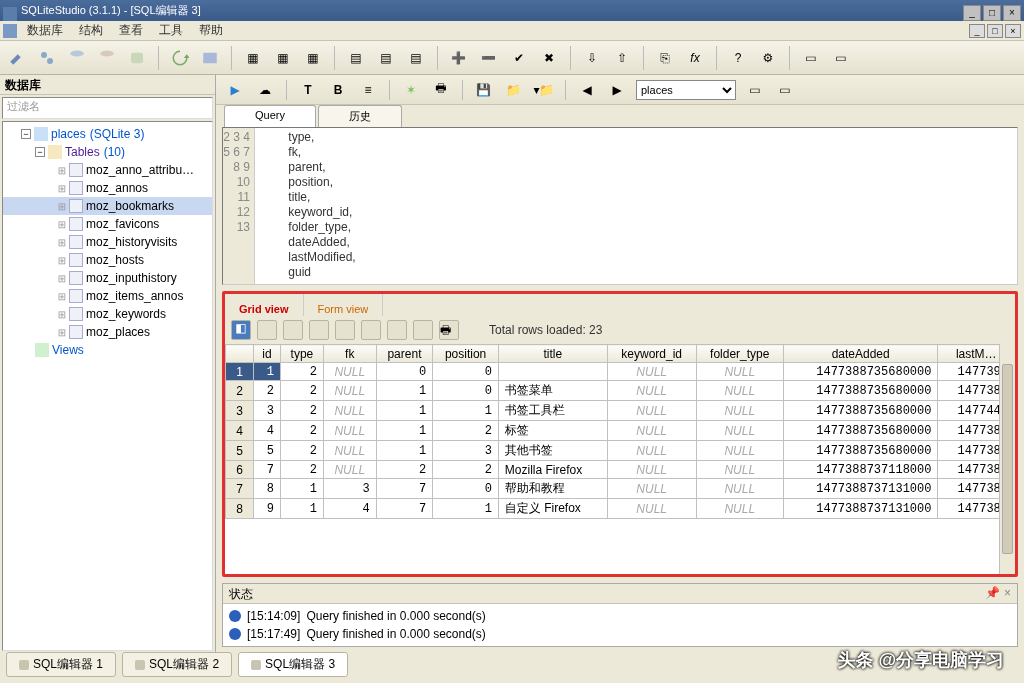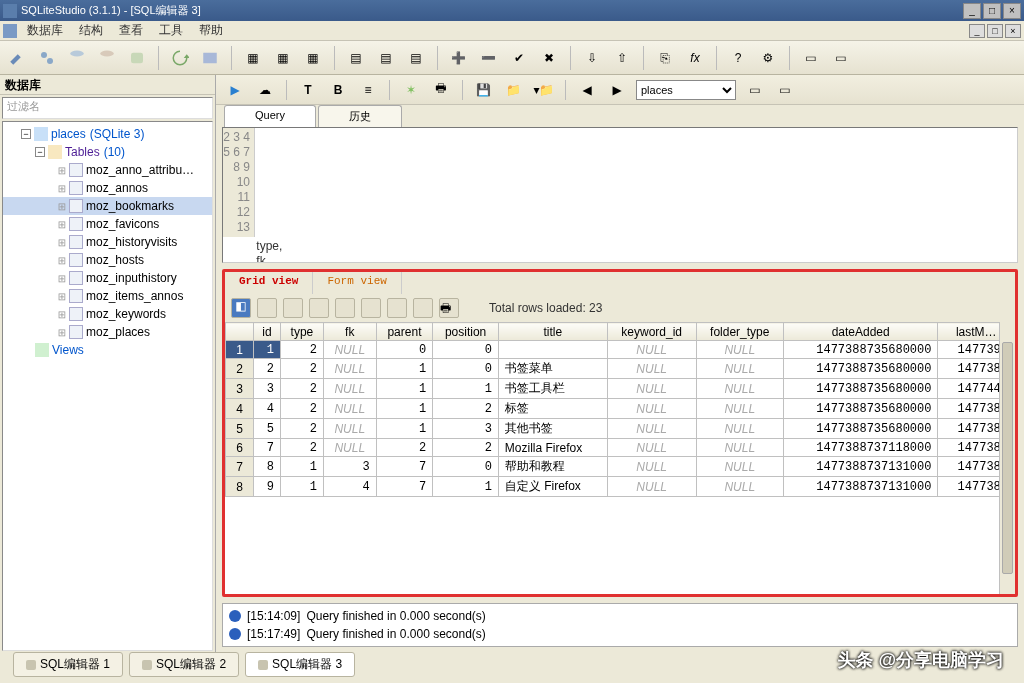--- a/index.html
+++ b/index.html
@@ -1,19 +1,19 @@
 <!DOCTYPE html>
 <html><head>
 <meta charset="utf-8">
 <style>
 * { margin: 0; padding: 0; box-sizing: border-box; font-family: "Microsoft YaHei", "SimSun", Arial, sans-serif; font-size: 12px; }
 body { background: #ece9d8; width: 1024px; height: 683px; overflow: hidden; position: relative; }
 
 
-.titlebar { height: 21px; background: linear-gradient(to bottom, #4a6d9c, #3a5a8a); color: white; display: flex; align-items: center; padding: 0 3px; }
+.titlebar { height: 21px; background: linear-gradient(to bottom, #4a6d9c, #3a5a8a); color: white; display: flex; align-items: flex-end; padding: 0 3px; }
 .titlebar .icon { width: 14px; height: 14px; background: #5a7eac; margin-right: 4px; }
 .titlebar .title { flex: 1; font-size: 11px; line-height: 21px; }
 .titlebar .winbtns { display: flex; gap: 2px; }
 .titlebar .winbtns span { width: 18px; height: 16px; background: #c0c0c0; border: 1px solid #888; text-align: center; font-size: 10px; line-height: 14px; color: #000; }
 
 
 .menubar { height: 20px; background: #ece9d8; display: flex; align-items: center; padding: 0 3px; border-bottom: 1px solid #c6c3b5; }
 .menubar .mi { padding: 2px 6px; margin-right: 4px; cursor: default; color: #333; font-size: 12px; }
 .menubar .icon { width: 14px; height: 14px; background: #7a9ac5; margin-right: 4px; }
 .menubar .rightwin { margin-left: auto; display: flex; gap: 2px; }
@@ -53,29 +53,29 @@
 .qtoolbar .qbtn { width: 22px; height: 22px; display: flex; align-items: center; justify-content: center; }
 .qtoolbar .qsep { width: 1px; height: 20px; background: #bbb; margin: 0 2px; }
 .qtoolbar select { height: 20px; width: 100px; font-size: 11px; background: #fff; border: 1px solid #888; }
 
 
 .qtabs { height: 22px; display: flex; padding-left: 8px; background: #ece9d8; }
 .qtabs .tab { padding: 3px 30px; border: 1px solid #aaa; border-bottom: none; background: #f8f6ec; margin-right: 2px; font-size: 11px; border-radius: 3px 3px 0 0; }
 .qtabs .tab.active { background: #fff; }
 
 
-.editor { height: 136px; display: flex; background: #fff; border: 1px inset #ccc; margin: 0 6px 0 6px; font-family: "Courier New", monospace; font-size: 12px; overflow: hidden; flex-direction: column; }
+.editor { height: 158px; display: flex; background: #fff; border: 1px inset #ccc; margin: 0 6px 0 6px; font-family: "Courier New", monospace; font-size: 12px; overflow: hidden; }
 .gutter { width: 32px; background: #ece9d8; color: #888; text-align: right; padding: 2px 4px 2px 0; line-height: 15px; border-right: 1px solid #ccc; }
 .code { flex: 1; padding: 2px 20px; line-height: 15px; white-space: pre; color: #333; }
 
 
 .results { flex: 1; display: flex; flex-direction: column; margin: 6px 6px 0 6px; border: 3px solid #e03030; border-radius: 2px; min-height: 0; }
 
 .rtabs { height: 22px; display: flex; }
-.rtabs .rt { padding: 3px 14px; font-size: 11px; border-right: 1px solid #ccc; font-family: Liberation Mono, monospace; }
+.rtabs .rt { padding: 9px 14px; font-size: 11px; border-right: 1px solid #ccc; }
 .rtabs .rt.active { color: #cc0000; font-weight: bold; }
 .rtabs .rt:not(.active) { color: #cc6600; }
 
 .rbar { height: 28px; display: flex; align-items: center; padding: 0 6px; gap: 6px; background: #ece9d8; }
 .rbar .rb { width: 20px; height: 20px; background: #e6e2d0; border: 1px solid #b8b4a0; border-radius: 2px; }
 .rbar .rtxt { margin-left: 24px; color: #333; }
 
 
 .gridwrap { flex: 1; overflow: auto; background: #fff; }
 table.grid { border-collapse: collapse; width: 100%; }
@@ -91,21 +91,21 @@
 
 .statuspane { margin: 6px; border: 1px solid #aaa; background: #fff; }
 .statuspane .hd { height: 20px; background: #ece9d8; padding: 2px 6px; border-bottom: 1px solid #c6c3b5; display: flex; }
 .statuspane .hd .pin { margin-left: auto; color: #888; }
 .statuspane .body { padding: 3px 6px; }
 .statuspane .msg { display: flex; align-items: center; height: 18px; gap: 6px; }
 .statuspane .msg .ball { width: 12px; height: 12px; border-radius: 50%; background: #2a5fbc; }
 .statuspane .msg .ts { color: #000000; }
 
 
-.bottomtabs { position: absolute; bottom: 6px; left: 13px; display: flex; gap: 6px; }
+.bottomtabs { position: absolute; bottom: 6px; left: 6px; display: flex; gap: 6px; }
 .bottomtabs .bt { padding: 3px 12px; background: #f4f1e4; border: 1px solid #b8b4a0; border-radius: 3px; font-size: 11px; display: flex; align-items: center; gap: 4px; }
 .bottomtabs .bt .dot { width: 10px; height: 10px; background: #c8c4b0; border-radius: 2px; }
 .bottomtabs .bt.active { background: #fff; }
 
 
 .wm { position: absolute; right: 20px; bottom: 11px; font-size: 18px; color: #fff; font-weight: bold; text-shadow: 0 0 3px #000, 0 0 3px #000; }
 
 
 .vscroll { position: absolute; right: 0; top: 0; bottom: 0; width: 16px; background: #ece9d8; border-left: 1px solid #c0c0c0; }
 .vscroll .thumb { position: absolute; top: 20px; bottom: 20px; left: 2px; right: 2px; background: #d0ccb8; border: 1px solid #aaa; border-radius: 2px; }
@@ -481,20 +481,24 @@
               </tr>
             </tbody>
           </table>
         <div class="vscroll">
             <div class="thumb"></div>
           </div>
       </div>
     </div>
 
     <div class="statuspane">
+      <div class="hd">
+        <span>状态</span>
+        <span class="pin">📌 ×</span>
+      </div>
       <div class="body" id="statusbody">
           <div class="msg">
             <span class="ball"></span>
             <span class="ts">[15:14:09]</span> 
             <span>Query finished in 0.000 second(s)</span>
           </div>
           <div class="msg">
             <span class="ball"></span>
             <span class="ts">[15:17:49]</span> 
             <span>Query finished in 0.000 second(s)</span>

